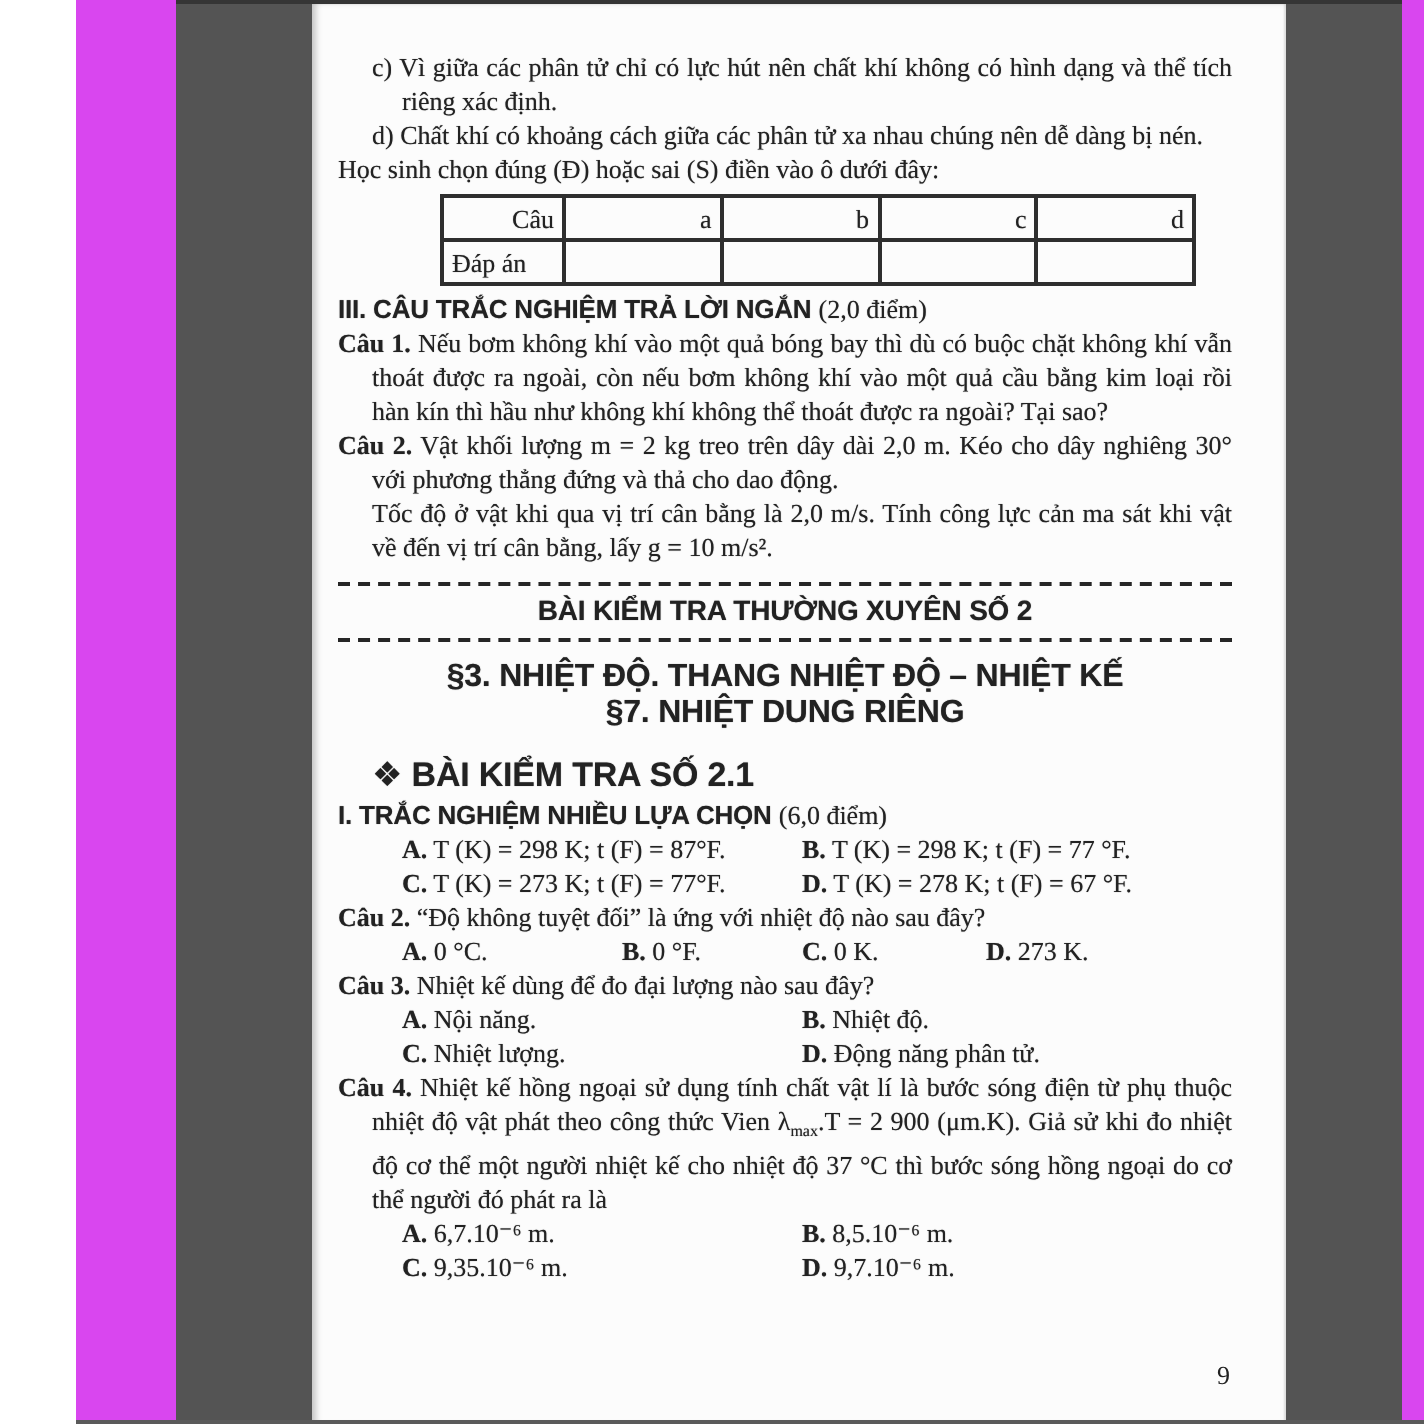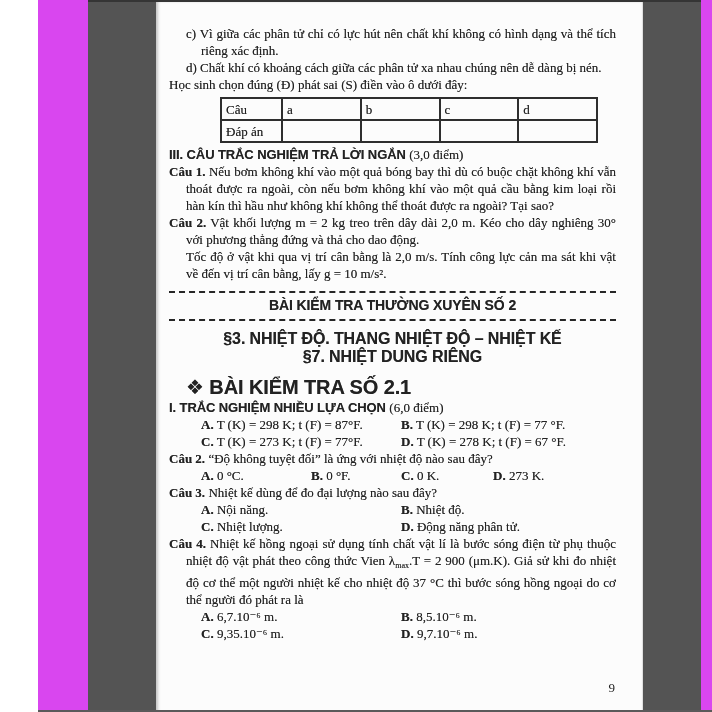--- a/index.html
+++ b/index.html
@@ -29,70 +29,70 @@
   .qhang{padding-left:17px;text-indent:-17px;text-align:justify;}
   .qnote{padding-left:17px;text-align:justify;}
   b,.b{font-weight:bold;}
   .sans{font-family:"Liberation Sans","DejaVu Sans",sans-serif;font-weight:bold;letter-spacing:-.1px;}
   .sec-title{margin-top:3px;}
   .sec-title .pts{font-family:"Liberation Serif","DejaVu Serif",serif;font-weight:normal;letter-spacing:0;}
   table.answer-table{
     border-collapse:collapse;margin:4px 0 3px 51px;table-layout:fixed;width:378px;
   }
   table.answer-table td{
-    border:2px solid #2e2e2e;height:20px;text-align:left;font-size:13px;padding:0 4px;
+    border:2px solid #2e2e2e;height:20px;text-align:right;font-size:13px;padding:0 4px;
   }
   table.answer-table td.c0{width:51px;}
   table.answer-table td.lbl{text-align:left;}
   .banner{
     margin-top:9px;border-top:2px dashed #262626;border-bottom:2px dashed #262626;
     text-align:center;padding:4px 0 5px;font-size:14px;
   }
   .lesson{ text-align:center;font-size:16px;line-height:18px;}
   .lesson.first{margin-top:9px;}
-  .test-heading{margin-top:13px;padding-left:17px;font-size:20px;}
+  .test-heading{margin-top:13px;padding-left:17px;font-size:17px;}
   .opts{display:grid;padding-left:32px;margin:0;}
   .opts.two{grid-template-columns:200px 1fr;}
   .opts.four{grid-template-columns:110px 90px 92px 1fr;}
   .opt{white-space:nowrap;}
   .sub{font-size:8px;vertical-align:-3px;letter-spacing:0;}
   .pageno{position:absolute;right:28px;bottom:16px;font-size:13px;}
 </style>
 </head>
 <body>
 
 <div class="canvas">
   <div class="photo">
     <div class="page">
       <div class="content">
 
         <p class="body hang">c) Vì giữa các phân tử chỉ có lực hút nên chất khí không có hình dạng và thể tích riêng xác định.</p>
         <p class="body hang">d) Chất khí có khoảng cách giữa các phân tử xa nhau chúng nên dễ dàng bị nén.</p>
-        <p class="body">Học sinh chọn đúng (Đ) phát sai (S) điền vào ô dưới đây:</p>
+        <p class="body">Học sinh chọn đúng (Đ) hoặc sai (S) điền vào ô dưới đây:</p>
 
         <table class="answer-table">
           <tbody>
               <tr>
             <td class="c0">Câu</td>
             <td>a</td>
             <td>b</td>
             <td>c</td>
             <td>d</td>
           </tr>
           <tr>
             <td class="c0 lbl">Đáp án</td>
             <td></td>
             <td></td>
             <td></td>
             <td></td>
           </tr>
         </tbody>
           </table>
 
-        <p class="sans sec-title"><span>III. CÂU TRẮC NGHIỆM TRẢ LỜI NGẮN</span> <span class="pts">(3,0 điểm)</span></p>
+        <p class="sans sec-title"><span>III. CÂU TRẮC NGHIỆM TRẢ LỜI NGẮN</span> <span class="pts">(2,0 điểm)</span></p>
 
         <p class="qhang"><b>Câu 1.</b> <span>Nếu bơm không khí vào một quả bóng bay thì dù có buộc chặt không khí vẫn thoát được ra ngoài, còn nếu bơm không khí vào một quả cầu bằng kim loại rồi hàn kín thì hầu như không khí không thể thoát được ra ngoài? Tại sao?</span></p>
 
         <p class="qhang"><b>Câu 2.</b> <span>Vật khối lượng m = 2 kg treo trên dây dài 2,0 m. Kéo cho dây nghiêng 30° với phương thẳng đứng và thả cho dao động.</span></p>
         <p class="qnote">Tốc độ ở vật khi qua vị trí cân bằng là 2,0 m/s. Tính công lực cản ma sát khi vật về đến vị trí cân bằng, lấy g = 10 m/s².</p>
 
         <div class="sans banner">BÀI KIỂM TRA THƯỜNG XUYÊN SỐ 2</div>
 
         <p class="sans lesson first">§3. NHIỆT ĐỘ. THANG NHIỆT ĐỘ – NHIỆT KẾ</p>
         <p class="sans lesson">§7. NHIỆT DUNG RIÊNG</p>

